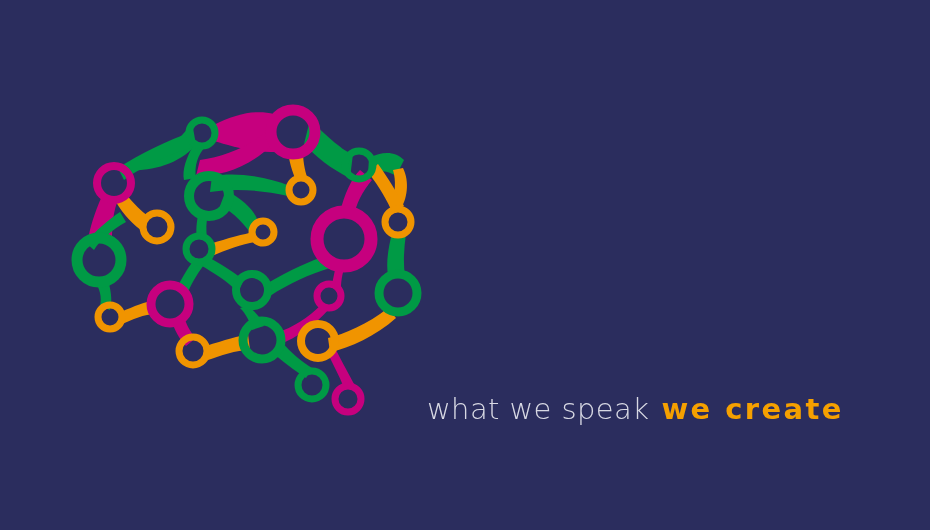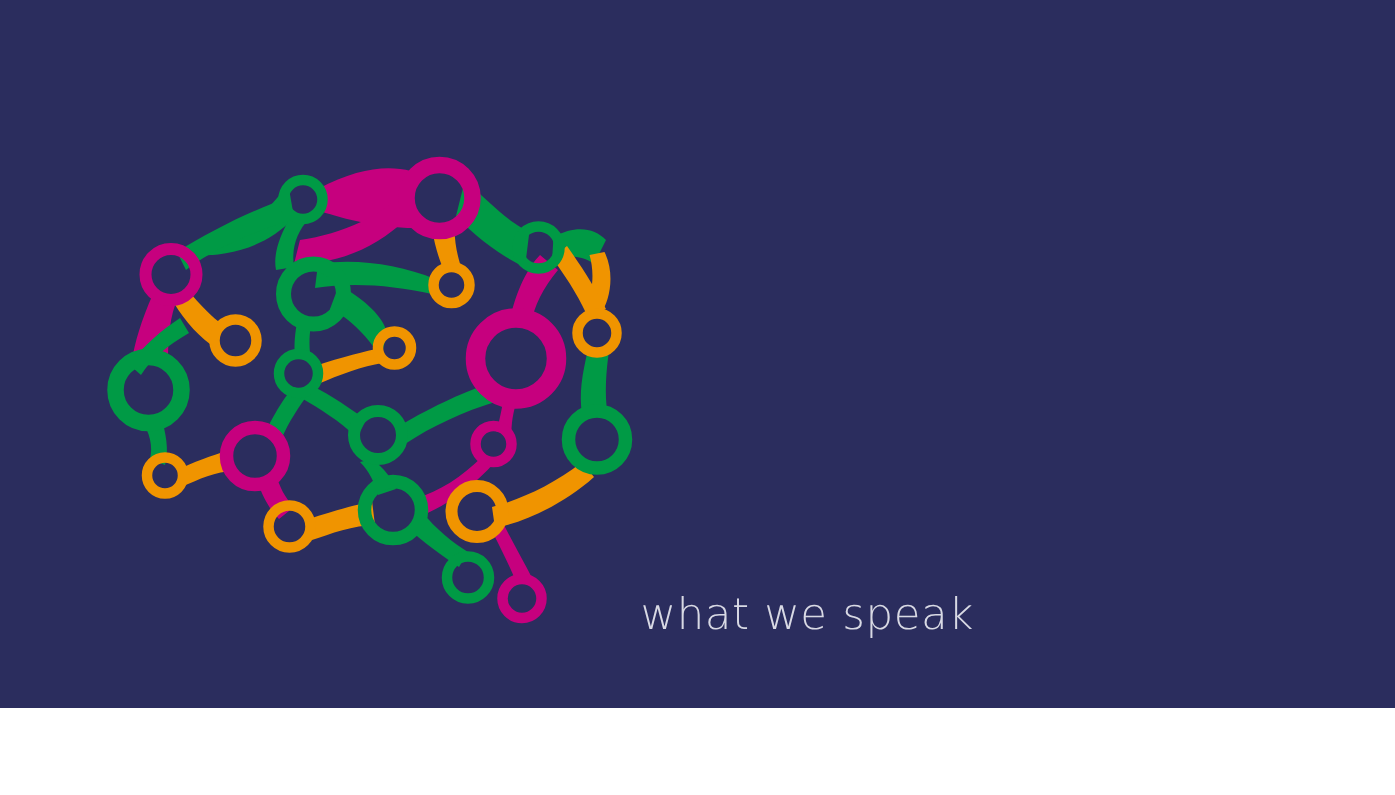--- a/index.html
+++ b/index.html
@@ -8,21 +8,21 @@
   }
   body {
     width: 930px;
     height: 530px;
     overflow: hidden;
     font-family: "DejaVu Sans", sans-serif;
   }
   #stage {
     position: relative;
     width: 930px;
-    height: 472px;
+    height: 530px;
     background: #2b2d5e;
     overflow: hidden;
   }
   #brain-logo {
     position: absolute;
     left: 0;
     top: 0;
     width: 930px;
     height: 530px;
     display: block;
@@ -146,15 +146,16 @@
         <circle cx="329" cy="296" r="12" stroke="#c6007e" stroke-width="7" fill="none"></circle>
         <circle cx="398" cy="293" r="19" stroke="#009a45" stroke-width="9" fill="none"></circle>
         <circle cx="318" cy="341" r="17" stroke="#f09400" stroke-width="8" fill="none"></circle>
         <circle cx="312" cy="385" r="14" stroke="#009a45" stroke-width="7" fill="none"></circle>
         <circle cx="348" cy="399" r="13" stroke="#c6007e" stroke-width="7" fill="none"></circle>
       </g>
   </svg>
 
   <div id="tagline">
     <span class="plain" style="color: rgb(216, 217, 228);">what we speak</span>
+    <span class="accent" style="color: rgb(245, 160, 0);">we create</span>
   </div>
 
 </div>
 
 </body></html>

